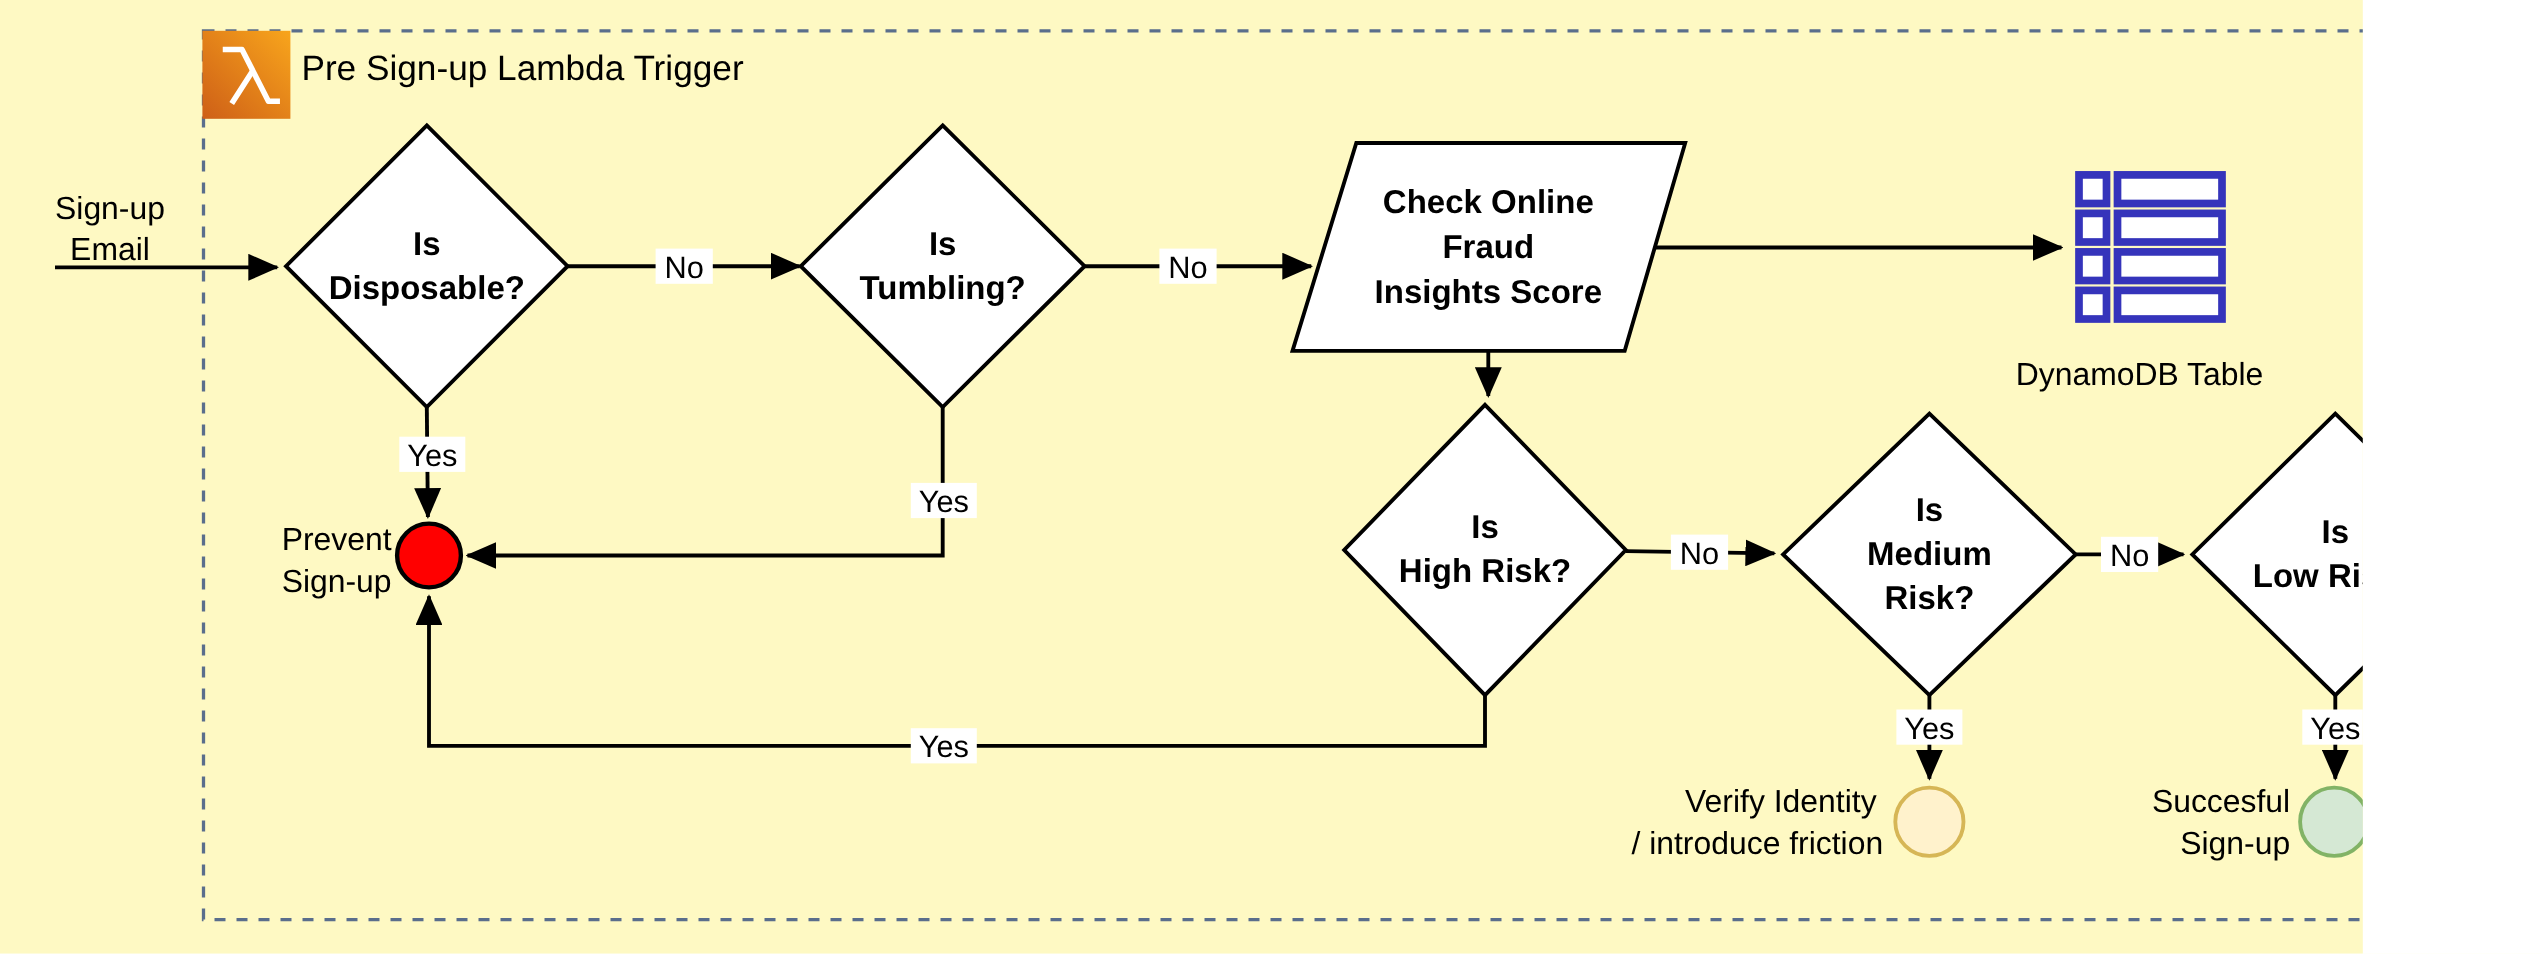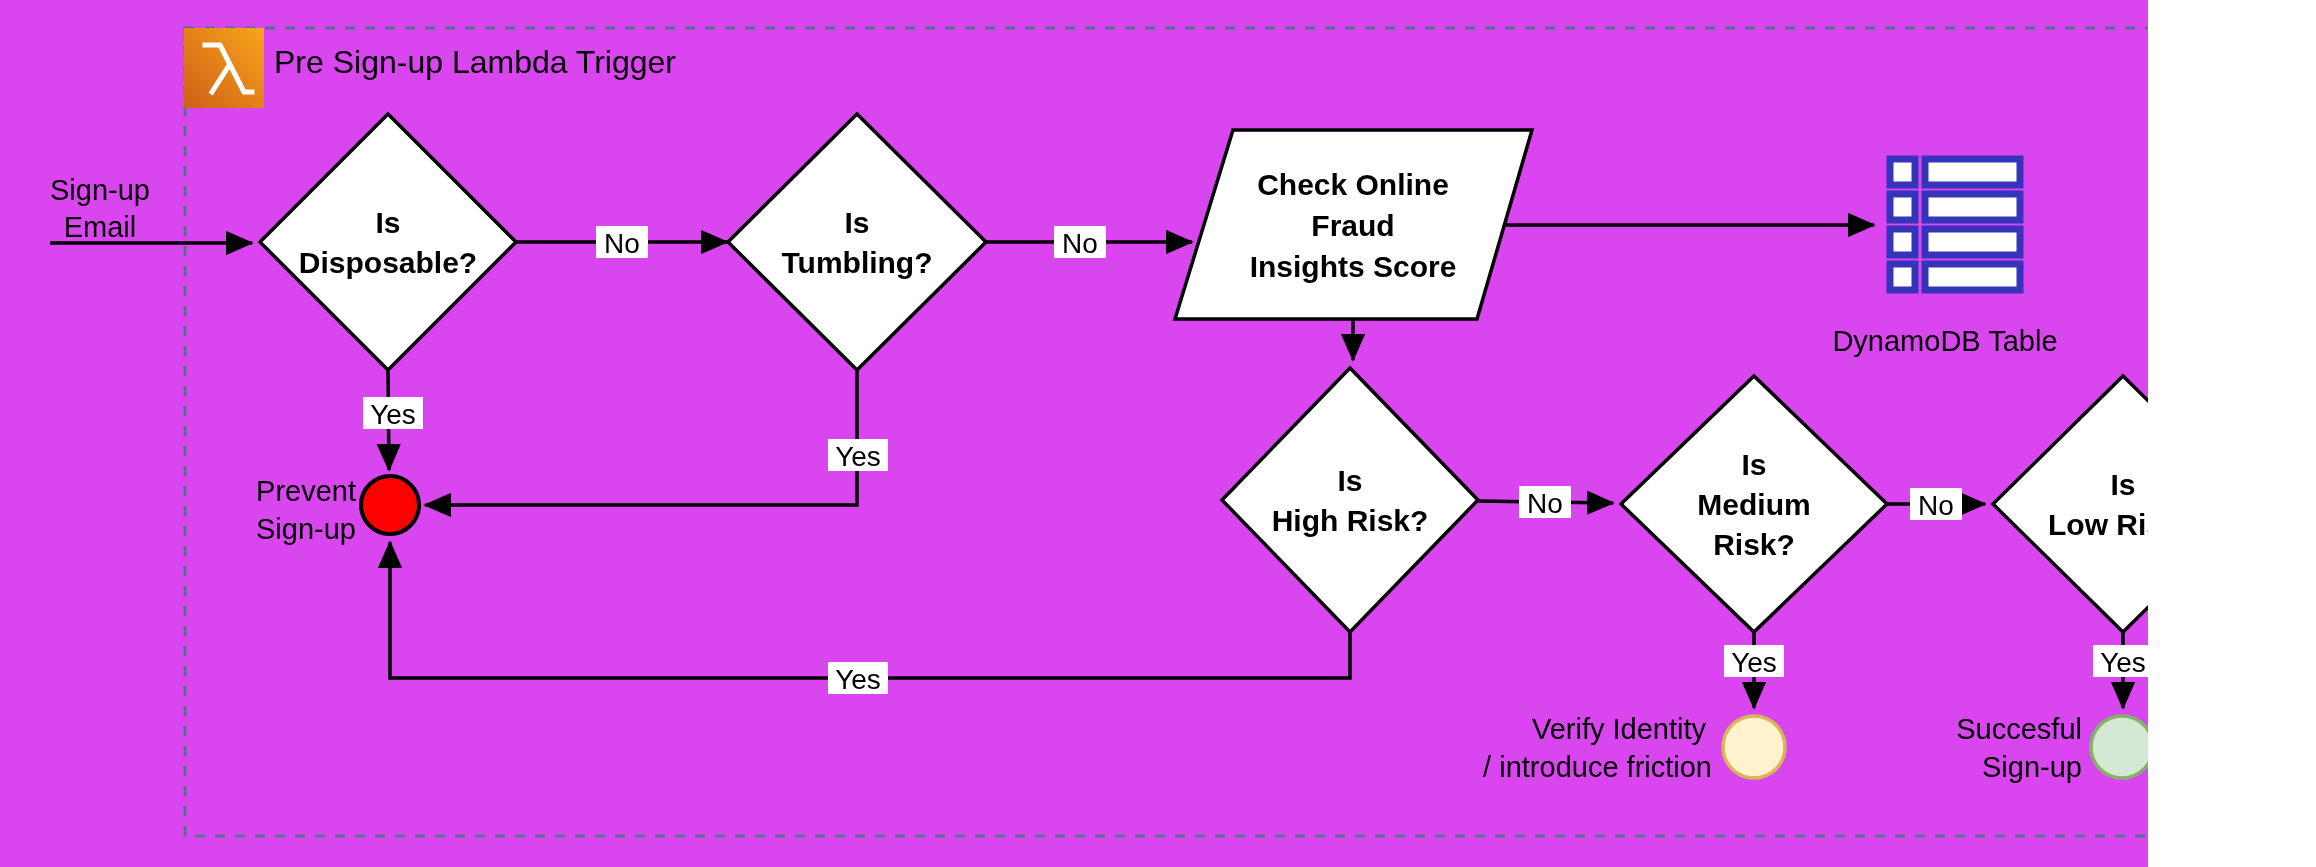--- a/index.html
+++ b/index.html
@@ -1,16 +1,16 @@
 <!DOCTYPE html>
 <html><head>
 <meta charset="utf-8">
 <style>
   html, body { margin: 0; padding: 0; background: #ffffff; }
-  .stage { position: relative; width: 2148px; height: 867px; background: #d946ef; overflow: hidden; }
+  .stage { position: relative; width: 2148px; height: 867px; background: #fef9c3; overflow: hidden; }
   svg { display: block; }
   text { font-family: "Liberation Sans", sans-serif; fill: #000000; }
   .title-text   { font-size: 32px; dominant-baseline: central; }
   .shape-text   { font-size: 30px; font-weight: bold; text-anchor: middle; dominant-baseline: central; }
   .edge-label   { font-size: 28px; text-anchor: middle; dominant-baseline: central; }
   .side-label   { font-size: 29px; dominant-baseline: central; }
   .lbl-bg       { fill: #ffffff; }
   .flow-line    { stroke: #000000; stroke-width: 3.5; fill: none; }
   .shape        { fill: #ffffff; stroke: #000000; stroke-width: 3.5; }
 </style>

